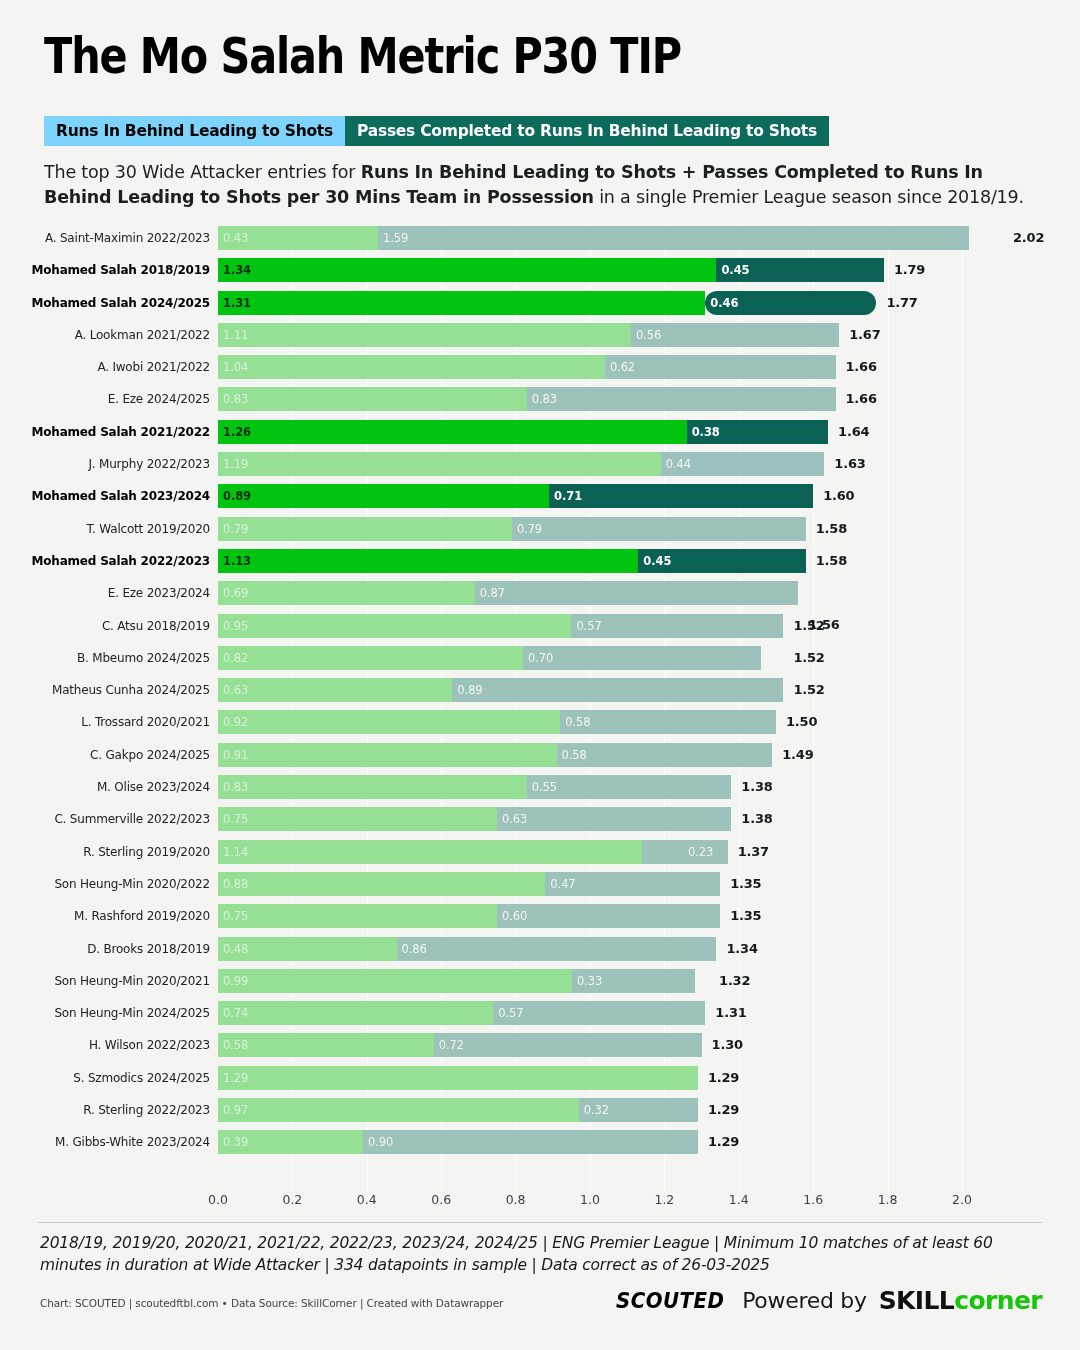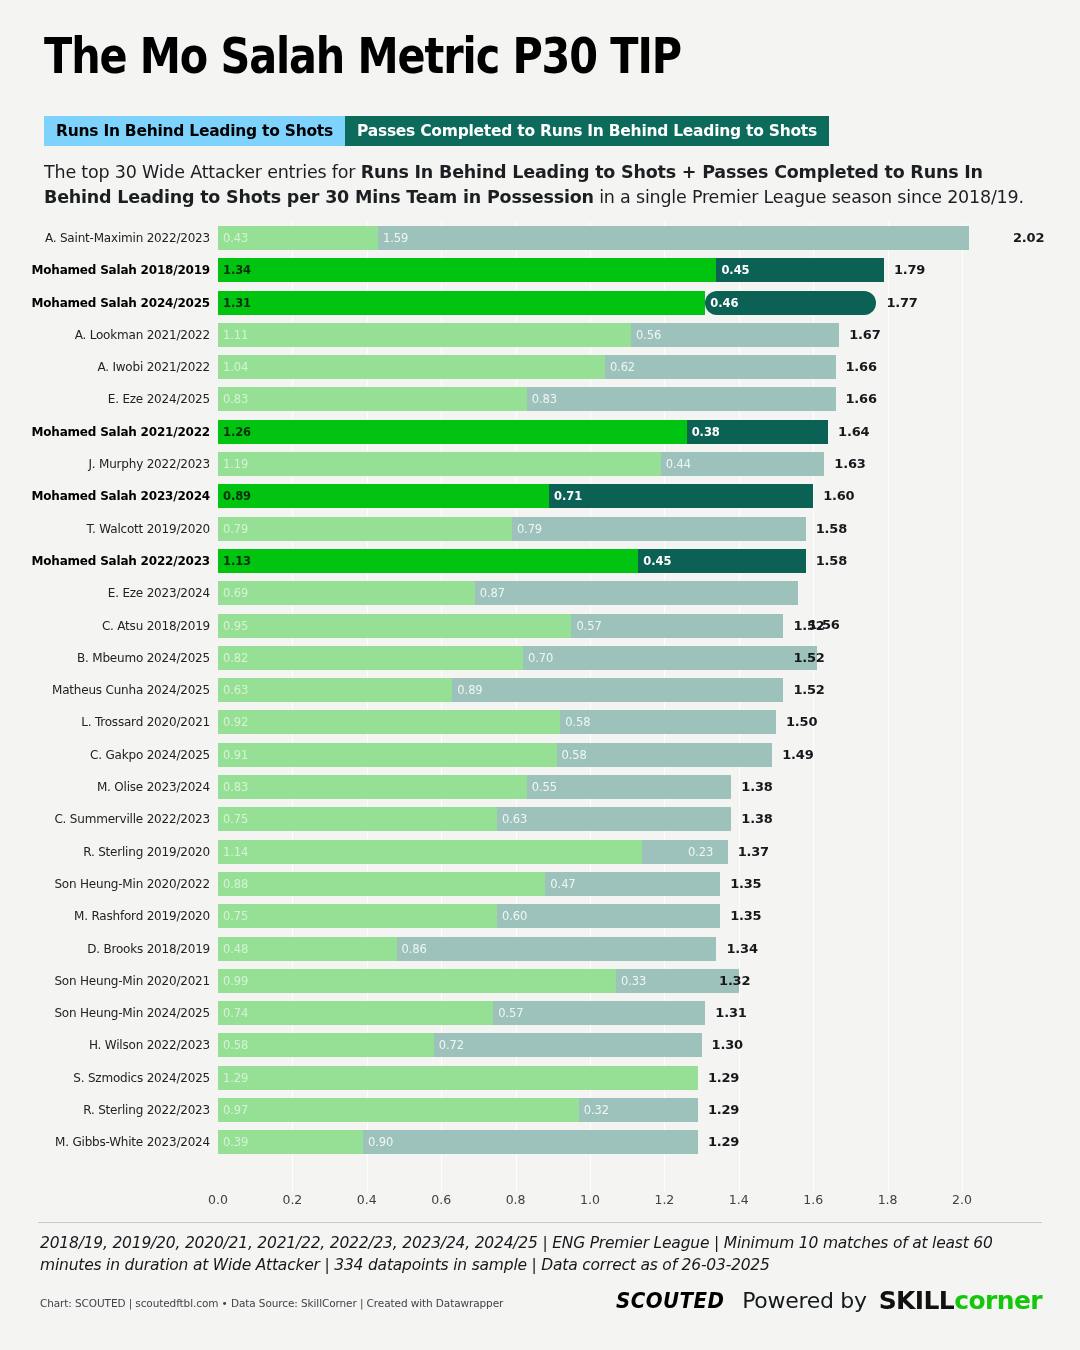--- a/index.html
+++ b/index.html
@@ -412,21 +412,21 @@
             </div>
           </div>
           <div class="total" style="left: 793.44px;">1.52</div>
         </div>
         <div class="row">
           <div class="row-label">B. Mbeumo 2024/2025</div>
           <div class="bar-wrap">
             <div class="seg s1" style="width: 305.04px;">
               <span class="seg-val">0.82</span>
             </div>
-            <div class="seg s2" style="width: 294px; text-align: right;">
+            <div class="seg s2" style="width: 238px; text-align: right;">
               <span class="seg-val">0.70</span>
             </div>
           </div>
           <div class="total" style="left: 793.44px;">1.52</div>
         </div>
         <div class="row">
           <div class="row-label">Matheus Cunha 2024/2025</div>
           <div class="bar-wrap">
             <div class="seg s1" style="width: 234.36px;">
               <span class="seg-val">0.63</span>
@@ -529,21 +529,21 @@
             </div>
             <div class="seg s2" style="width: 319.92px;">
               <span class="seg-val">0.86</span>
             </div>
           </div>
           <div class="total" style="left: 726.48px;">1.34</div>
         </div>
         <div class="row">
           <div class="row-label">Son Heung-Min 2020/2021</div>
           <div class="bar-wrap">
-            <div class="seg s1" style="width: 398px;">
+            <div class="seg s1" style="width: 354px;">
               <span class="seg-val">0.99</span>
             </div>
             <div class="seg s2" style="width: 122.76px;">
               <span class="seg-val">0.33</span>
             </div>
           </div>
           <div class="total" style="left: 719.04px;">1.32</div>
         </div>
         <div class="row">
           <div class="row-label">Son Heung-Min 2024/2025</div>

